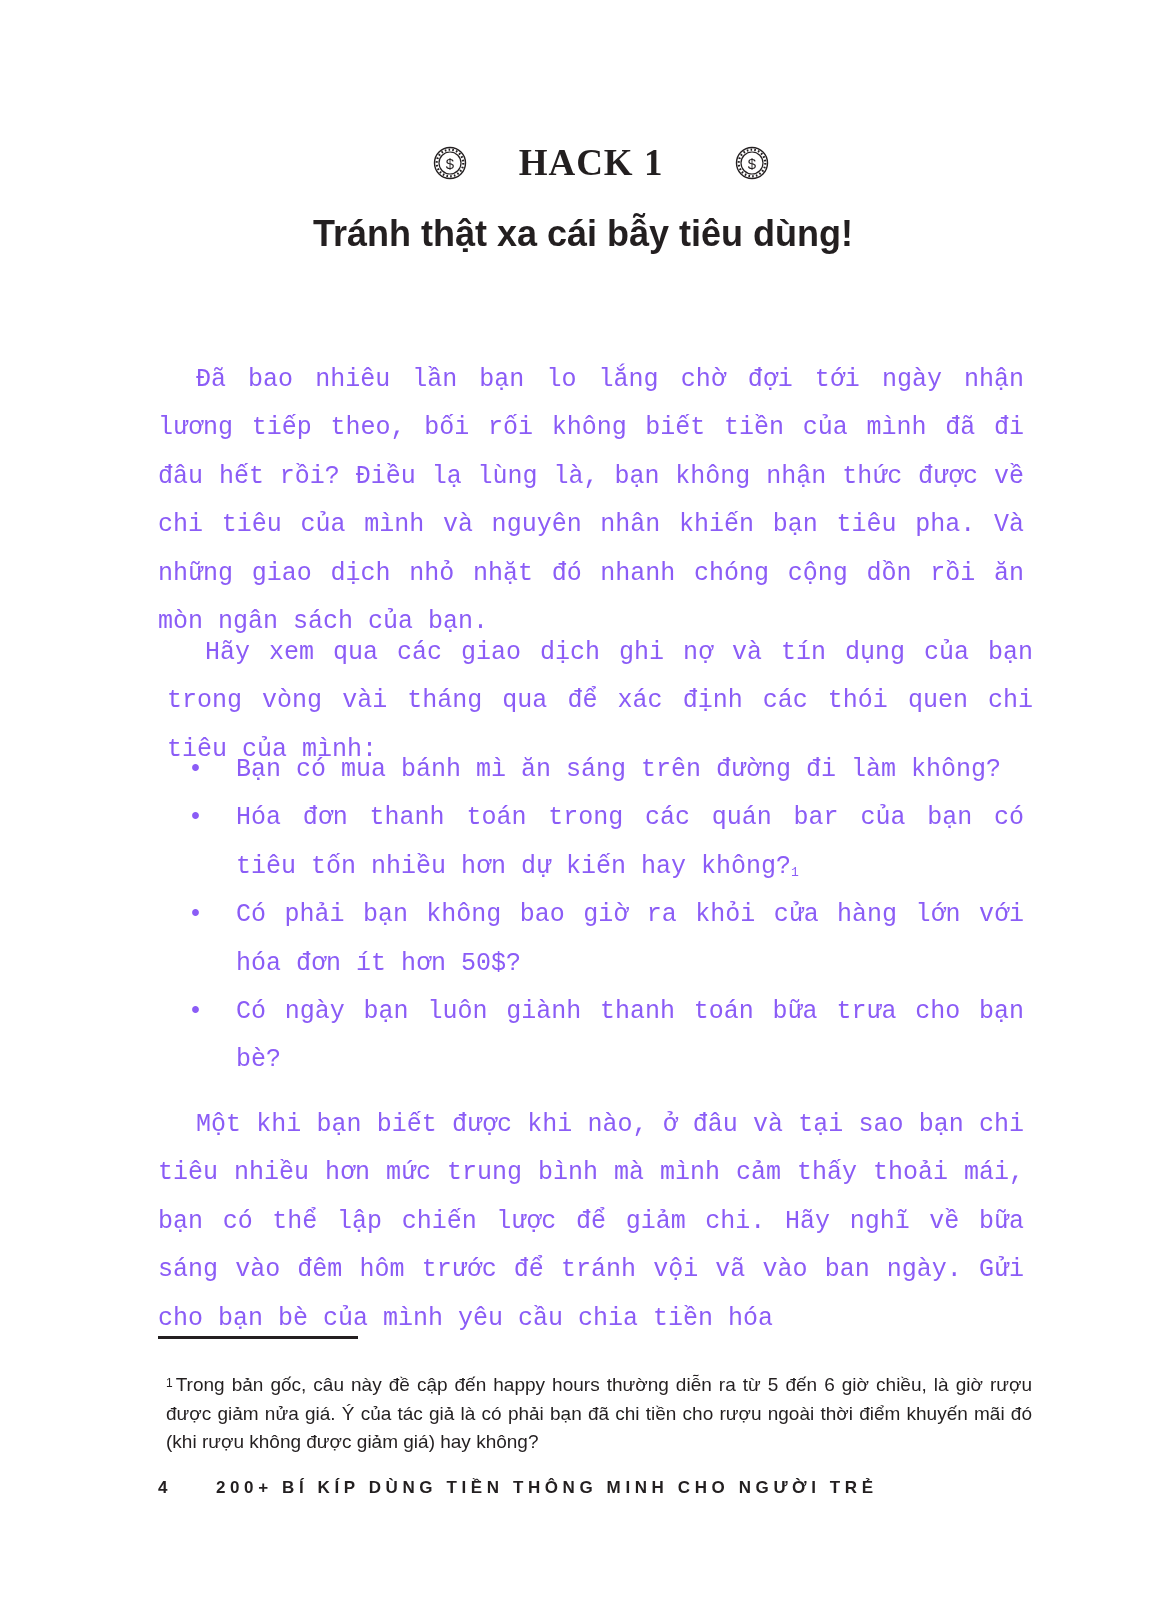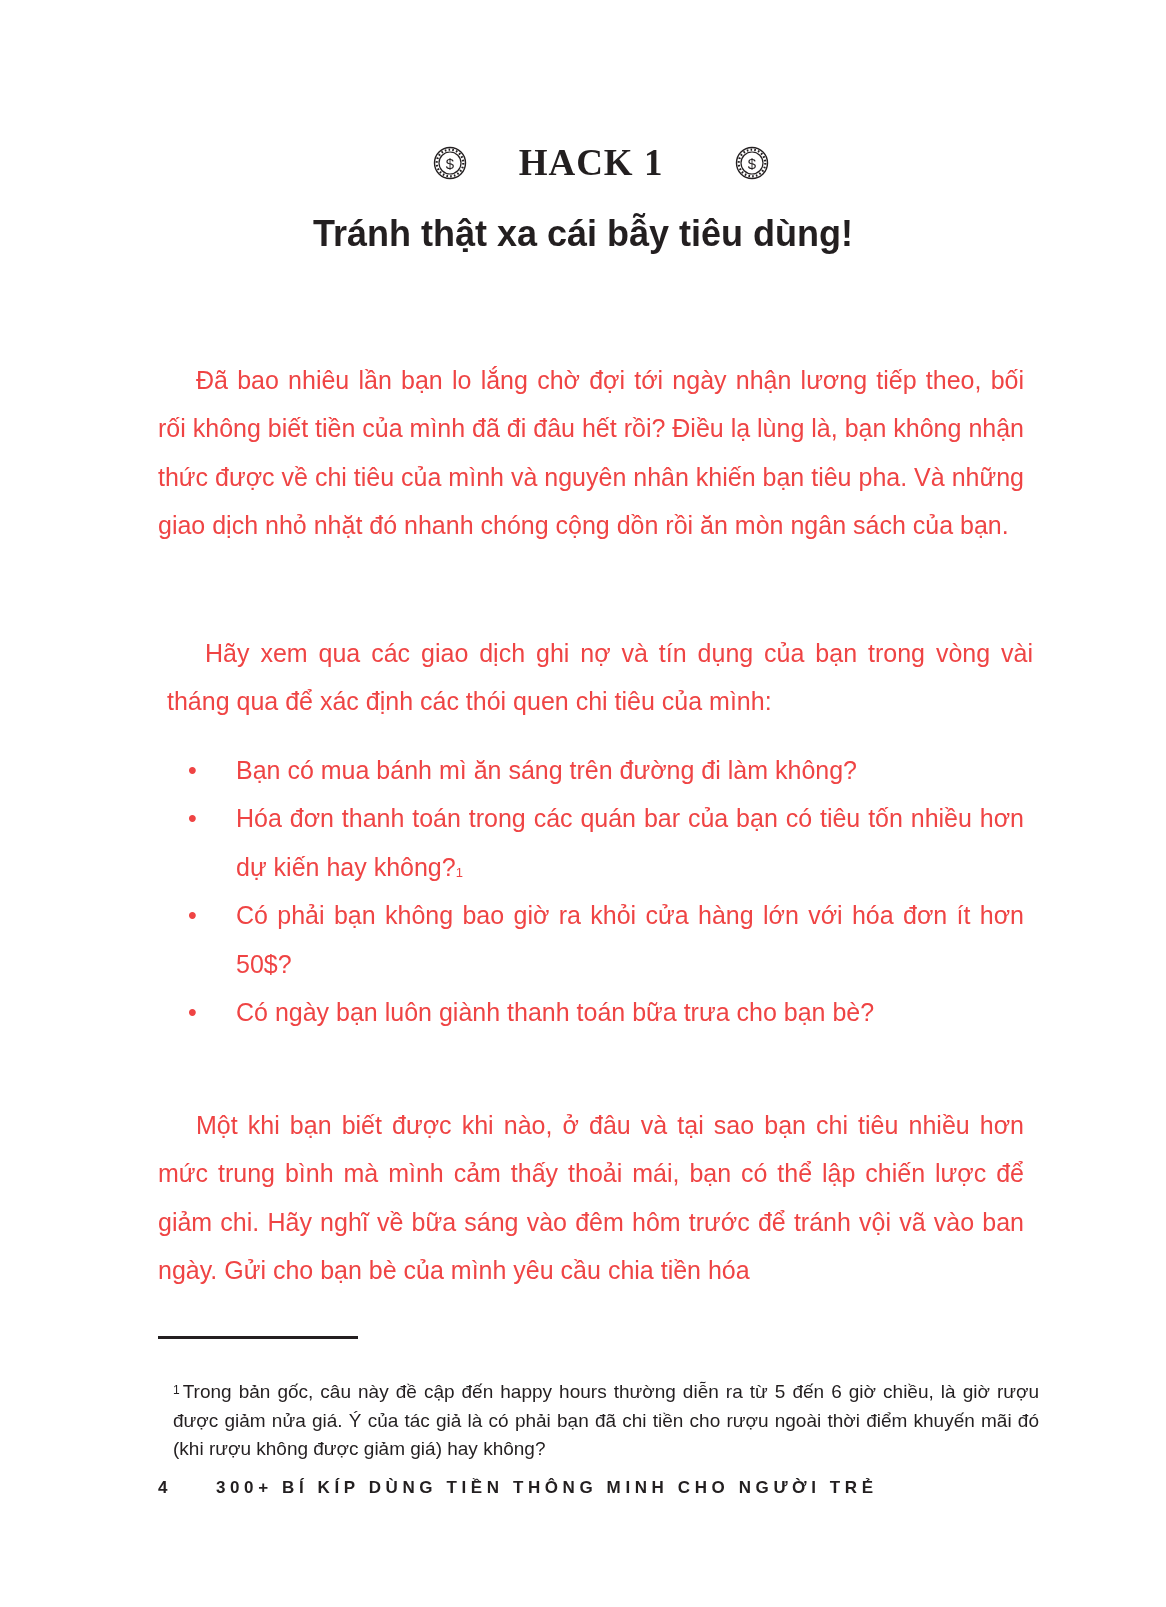--- a/index.html
+++ b/index.html
@@ -9,35 +9,35 @@
   .hack-row { position: absolute; top: 140px; left: 0; width: 1166px; height: 50px; }
   .coin { position: absolute; top: 6px; width: 34px; height: 34px; }
   .coin.left { left: 433px; }
   .coin.right { left: 735px; }
   .hack-title { position: absolute; left: 0; width: 1166px; top: 0; text-align: center;
     font-family: "Liberation Serif", "DejaVu Serif", serif; font-weight: bold; font-size: 37px; letter-spacing: 1px; line-height: 46px; padding-left: 8px; }
 
   .subtitle { position: absolute; top: 214px; left: 0; width: 1166px; text-align: center;
     font-family: "Liberation Sans", "DejaVu Sans", sans-serif; font-weight: bold; font-size: 36px; line-height: 40px; }
 
-  .body-text { font-family: Liberation Sans, sans-serif; font-size: 25px; line-height: 48.4px; color: #ef4444; }
+  .body-text { font-family: Liberation Mono, monospace; font-size: 25px; line-height: 48.4px; color: #8b5cf6; }
   .para { position: absolute; left: 158px; width: 866px; margin: 0; text-align: justify; text-align-last: left; }
   .para .indent { display: inline-block; width: 38px; }
 
   .p1 { top: 356px; }
   .p2 { top: 629px; margin-left: 9px; }
   .p3 { top: 1101px; }
 
   .bullets { position: absolute; left: 158px; top: 746px; width: 866px; margin: 0; padding: 0; list-style: none; }
   .bullets li { position: relative; padding-left: 78px; text-align: justify; text-align-last: left; }
   .bullets .dot { position: absolute; left: 30px; top: 0; }
   sup.fn { font-size: 13px; vertical-align: top; position: relative; top: 6px; }
 
   .fn-rule { position: absolute; left: 158px; top: 1336px; width: 200px; height: 3px; background: #231f20; }
-  .footnote { position: absolute; left: 158px; top: 1363px; width: 866px; margin: 15px;
+  .footnote { position: absolute; left: 158px; top: 1363px; width: 866px; margin: 8px;
     font-family: "Liberation Sans", "DejaVu Sans", sans-serif; font-size: 19px; line-height: 28.6px; text-align: justify; text-align-last: left; }
   .footnote sup { font-size: 12px; vertical-align: top; position: relative; top: -2px; margin-right: 3px; }
 
   .running-footer { position: absolute; top: 1476px; left: 158px; width: 900px;
     font-family: "Liberation Sans", "DejaVu Sans", sans-serif; font-weight: bold; font-size: 17px; letter-spacing: 4.6px; line-height: 24px; white-space: nowrap; }
   .running-footer .pgnum { display: inline-block; width: 58px; }
 </style>
 </head>
 <body>
 
@@ -80,16 +80,16 @@
     </li>
   </ul>
 
   <p class="para p3 body-text"><span class="indent"></span><span>Một khi bạn biết được khi nào, ở đâu và tại sao bạn chi tiêu nhiều hơn mức trung bình mà mình cảm thấy thoải mái, bạn có thể lập chiến lược để giảm chi. Hãy nghĩ về bữa sáng vào đêm hôm trước để tránh vội vã vào ban ngày. Gửi cho bạn bè của mình yêu cầu chia tiền hóa</span></p>
 
   <div class="fn-rule"></div>
 
   <p class="footnote"><sup>1</sup><span>Trong bản gốc, câu này đề cập đến happy hours thường diễn ra từ 5 đến 6 giờ chiều, là giờ rượu được giảm nửa giá. Ý của tác giả là có phải bạn đã chi tiền cho rượu ngoài thời điểm khuyến mãi đó (khi rượu không được giảm giá) hay không?</span></p>
 
   <div class="running-footer">
-    <span class="pgnum">4</span><span>300+ BÍ KÍP DÙNG TIỀN THÔNG MINH CHO NGƯỜI TRẺ</span>
+    <span class="pgnum">4</span><span>200+ BÍ KÍP DÙNG TIỀN THÔNG MINH CHO NGƯỜI TRẺ</span>
   </div>
 
 </div>
 
 </body></html>

